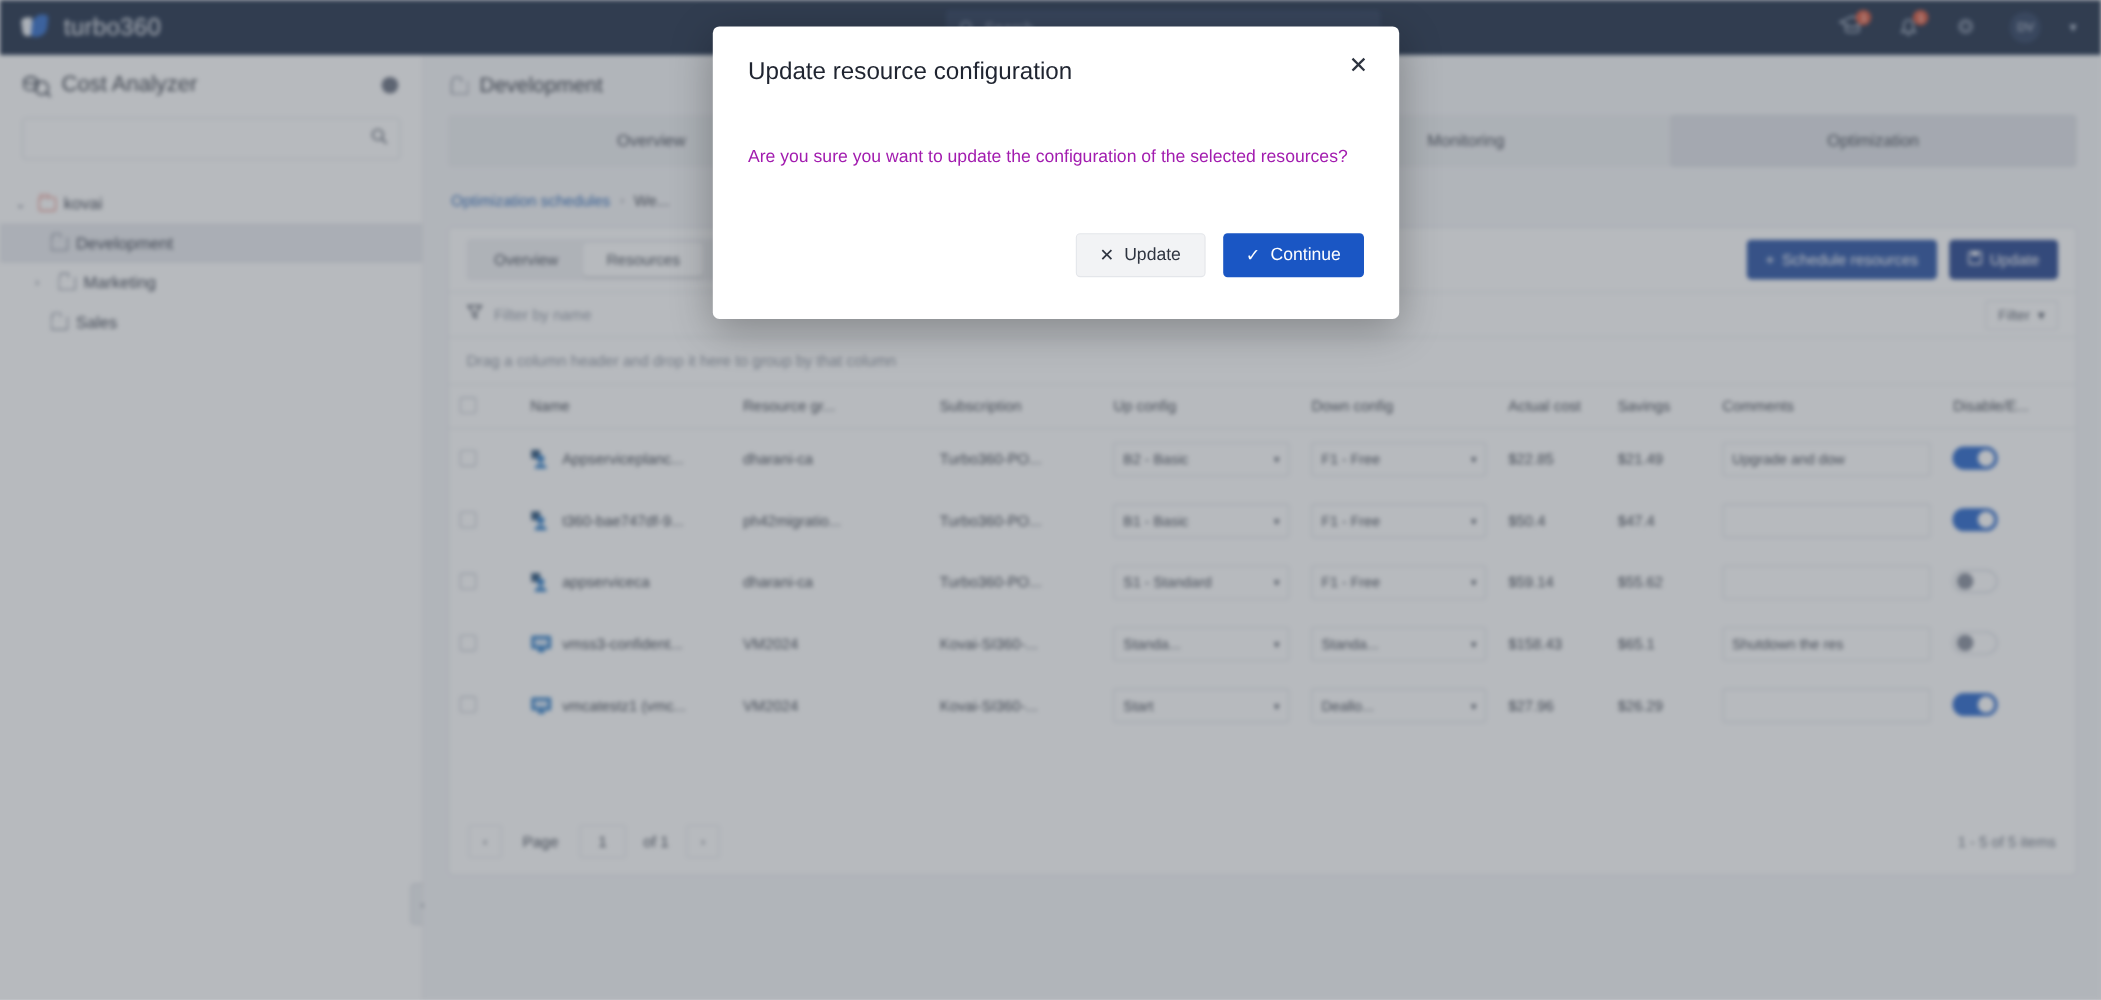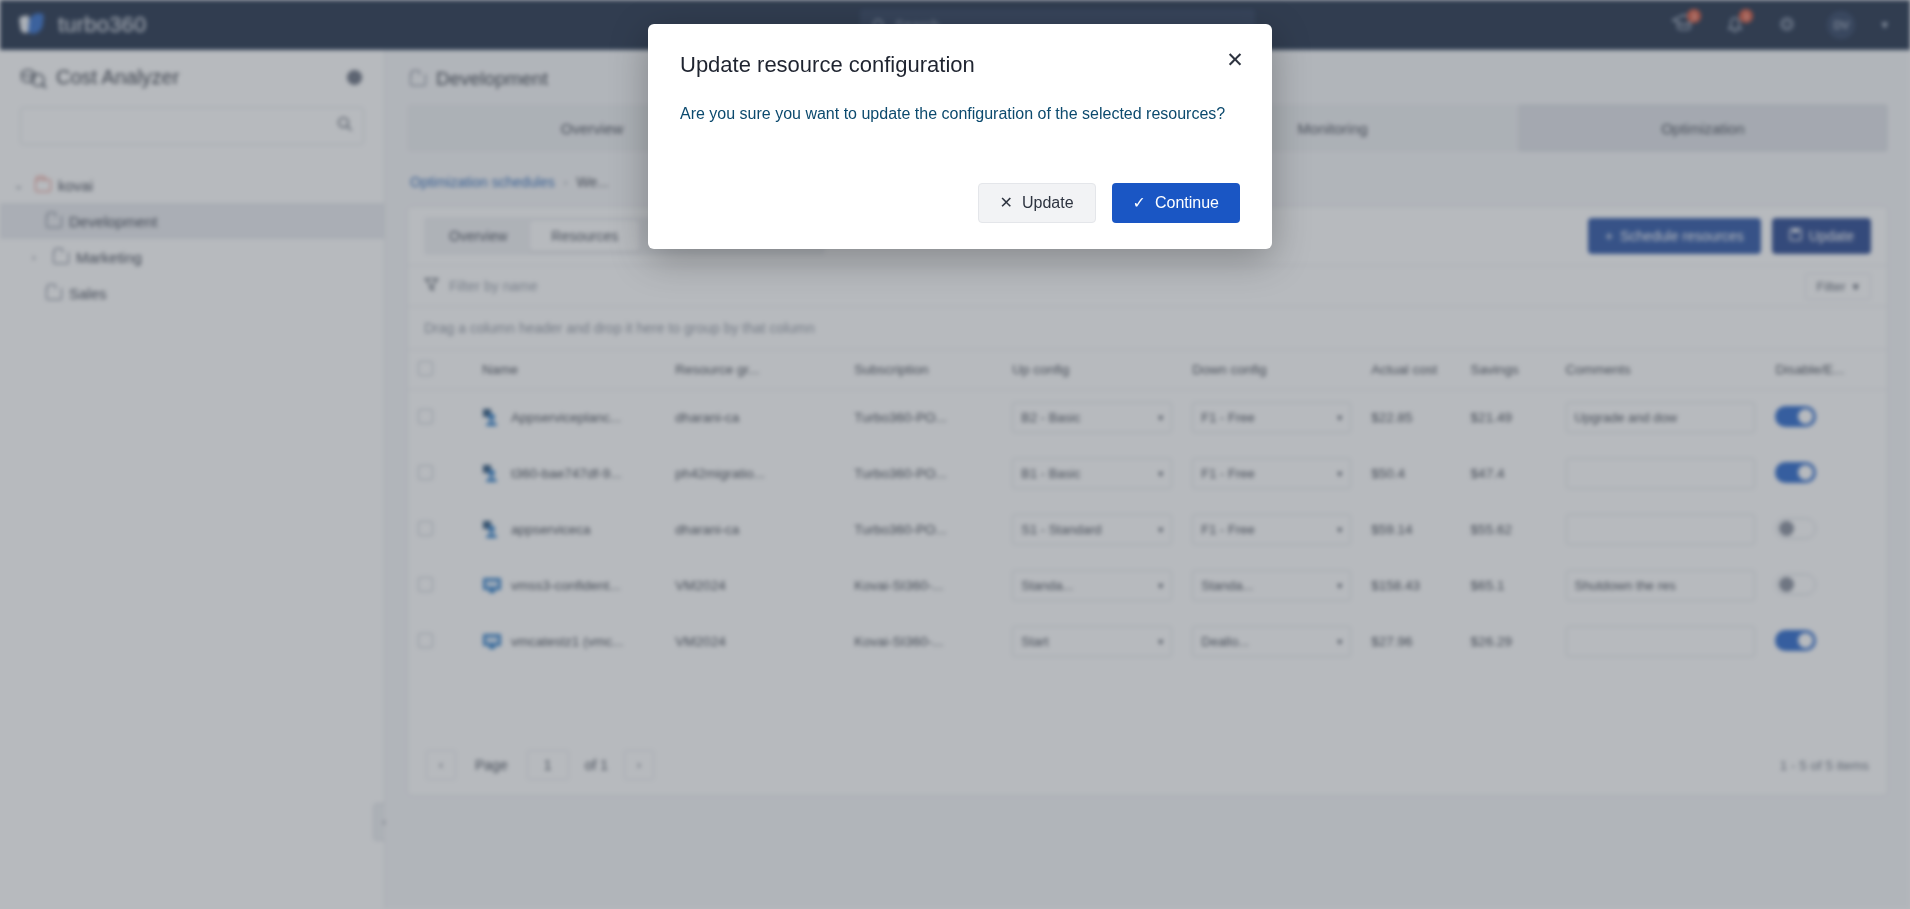--- a/index.html
+++ b/index.html
@@ -178,26 +178,26 @@
   .pg-num { width: 42px; height: 30px; border: 1px solid #e0e3e8; border-radius: 3px;
     display: flex; align-items: center; justify-content: center; font-size: 14px; color: #333a47; }
   .pg-of { font-size: 14px; color: #333a47; padding: 0 10px; }
   .pg-count { margin-left: auto; font-size: 13.5px; color: #626a78; }
 
   
   #overlay { position: absolute; inset: 0; background: rgba(96,101,110,0.45); }
   #modal {
     position: absolute; left: 648px; top: 24px; width: 624px;
     background: #ffffff; border-radius: 6px; box-shadow: 0 10px 38px rgba(0,0,0,.28);
-    padding: 28px 32px 26px 32px;
+    padding: 28px 32px 38px 32px;
   }
   .modal-title { font-size: 22px; color: #1f2430; }
   .modal-close { position: absolute; right: 26px; top: 26px; width: 22px; height: 22px;
     color: #2e3440; font-size: 21px; line-height: 20px; text-align: center; }
-  .modal-body { margin-top: 24px; font-size: 16px; color: #0c4a6e; line-height: 1.55; }
+  .modal-body { margin-top: 53px; font-size: 16px; color: #a21caf; line-height: 1.55; }
   .modal-actions { display: flex; justify-content: flex-end; gap: 16px; margin-top: 56px; }
   .mbtn { height: 40px; border-radius: 4px; display: flex; align-items: center;
     gap: 9px; padding: 0 21px; font-size: 16px; }
   .mbtn.cancel { background: #f2f3f5; color: #2e3440; border: 1px solid #e4e6ea; }
   .mbtn.confirm { background: #1a56c4; color: #ffffff; }
 </style>
 </head>
 <body>
 
 <div id="app-backdrop">

